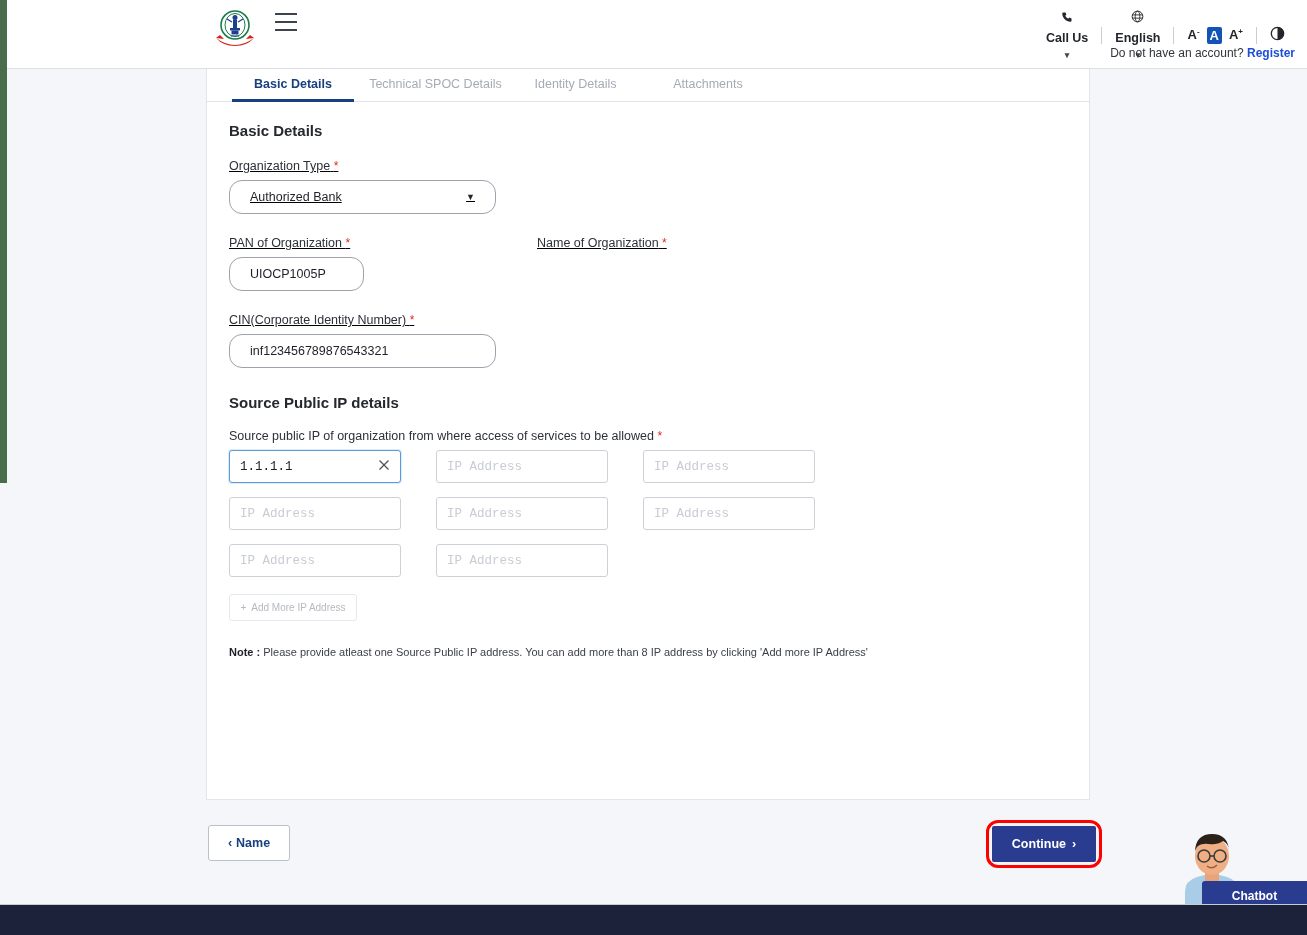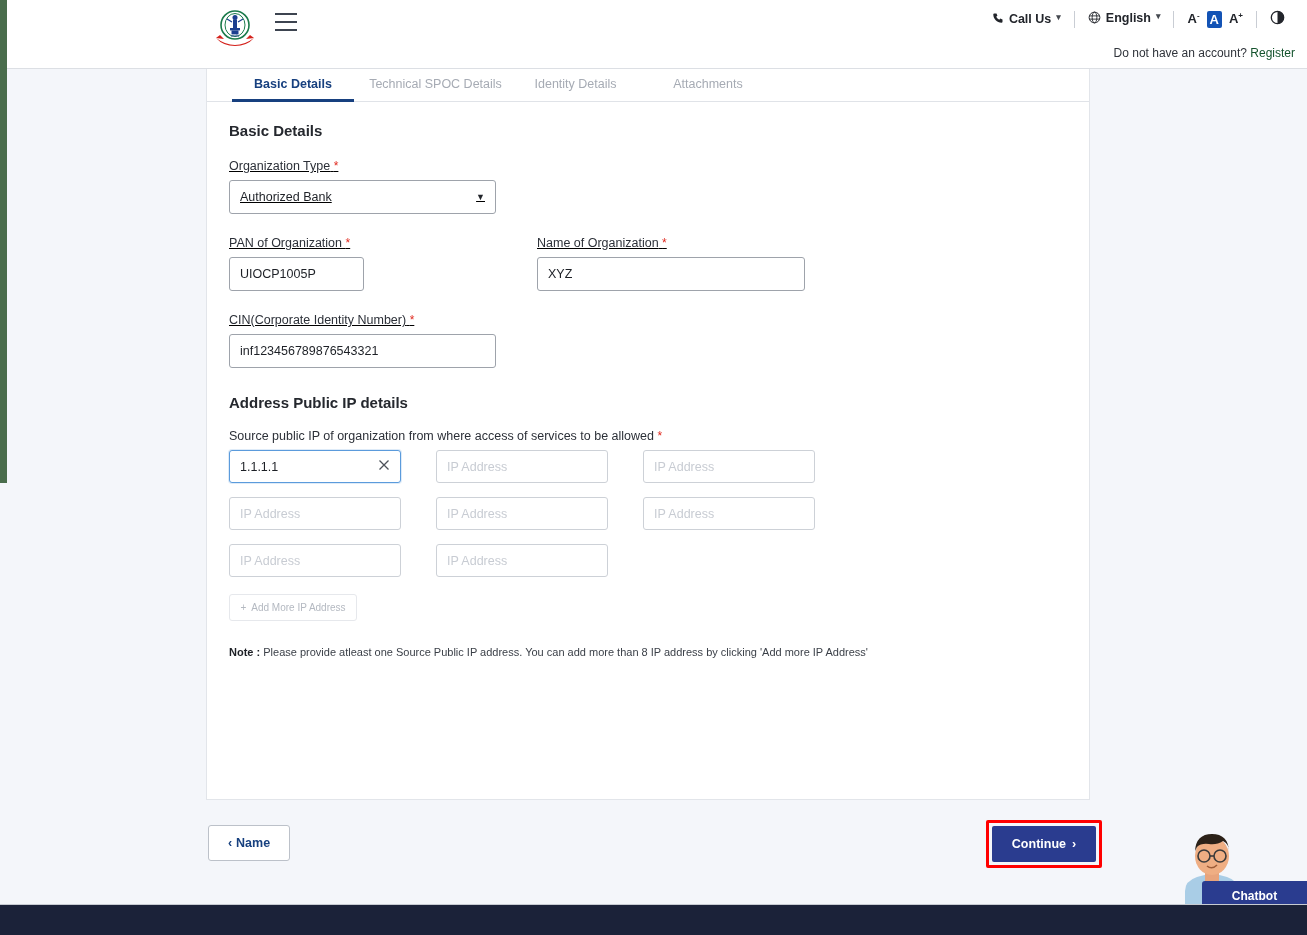--- a/index.html
+++ b/index.html
@@ -32,43 +32,43 @@
     display: flex; flex-direction: column; justify-content: space-between;
   }
   .hamburger i { display:block; height: 2px; background: #3d4450; width: 100%; }
 
   .hdr-right {
     position: absolute; right: 10px; top: 10px;
     display: flex; align-items: center; gap: 0px;
     font-size: 12.5px; color: #25282e;
   }
   .hdr-item {
-    display: flex; gap: 5px;
+    display: flex; align-items: center; gap: 5px;
     padding: 0 13px; cursor: pointer; white-space: nowrap;
-    font-weight: 600; color: #22252b;
+    font-weight: 600; color: #22252b; flex-direction: column;
   }
   .hdr-sep { width:1px; height: 17px; background: #c9cdd4; }
   .caret { font-size: 9px; color:#44484f; }
 
   .fontsize-group { display: flex; align-items: center; gap: 7px; padding: 0 13px; }
   .fs-btn {
     font-size: 13px; font-weight: 600; color: #22252b; cursor: pointer;
     line-height: 1; position: relative;
   }
   .fs-btn sup { font-size: 8px; }
   .fs-btn.active {
     background: #1353b5; color: #fff; padding: 2px 3px; border-radius: 2px;
   }
   .contrast-btn { padding: 0 12px 0 13px; cursor:pointer; display:flex; align-items:center;}
 
   .register-line {
     position: absolute; right: 12px; top: 46px;
     font-size: 12px; color: #30343b;
   }
-  .register-line .reg-link { color:#14532d; font-weight: 400; cursor: pointer; }
+  .register-line .reg-link { color:#1d4ed8; font-weight: 700; cursor: pointer; }
 
   
   .card {
     position: absolute; left: 206px; top: 69px; width: 884px; height: 731px;
     background: #ffffff;
     border-left: 1px solid #e2e5ea;
     border-right: 1px solid #e2e5ea;
     border-bottom: 1px solid #e2e5ea;
   }
 
@@ -102,23 +102,23 @@
 
   .field-label {
     font-size: 12.5px; color: #2c3038; margin-bottom: 7px; display: block;
   }
   .req { color: #e02a1f; font-size: 12px; }
 
   .row { display: flex; gap: 23px; margin-bottom: 22px; text-decoration: underline; }
   .fld { position: relative; }
 
   input.txt, .select-box {
-    height: 34px; border: 1px solid #9ea3ab; border-radius: 3px;
+    height: 34px; border: 1px solid #9ea3ab; border-radius: 13px;
     background: #fff; font-size: 12.5px; color: #1d2026;
-    padding: 0 10px; font-family: "Liberation Sans", sans-serif;
+    padding: 0 20px; font-family: "Liberation Sans", sans-serif;
     outline: none;
   }
   input.txt::placeholder { color: #b9bec6; }
   .w-sm { width: 135px; }
   .w-md { width: 267px; }
   .w-lg { width: 268px; }
 
   .select-box {
     width: 267px; display: flex; align-items: center; justify-content: space-between;
     cursor: pointer;
@@ -130,21 +130,21 @@
   .cal-icon {
     position: absolute; right: 9px; top: 8px; width: 15px; height: 16px;
     pointer-events: none;
   }
 
   
   .ip-grid { display: grid; grid-template-columns: 172px 172px 172px; gap: 14px 35px; }
   input.ip {
     width: 172px; height: 33px; border: 1px solid #cdd1d7; border-radius: 3px;
     font-size: 12.5px; color: #1d2026; padding: 0 20px 0 10px;
-    font-family: Liberation Sans, sans-serif; outline: none; background:#fff;
+    font-family: Liberation Mono, monospace; outline: none; background:#fff;
   }
   input.ip::placeholder { color: #c8ccd3; }
   .ip-cell { position: relative; }
   .ip-cell.focused input.ip {
     border: 1px solid #5b9bdc; box-shadow: 0 0 0 1px #5b9bdc33;
     color: #1d2026; font-weight: 500;
   }
   .clear-x {
     position: absolute; right: 9px; top: 8px; width: 15px; height: 15px;
     cursor: pointer; color: #4c5159; font-size: 15px; line-height: 15px;
@@ -171,21 +171,21 @@
   .btn-back {
     position: absolute; left: 2px; top: 5px;
     width: 82px; height: 36px; border: 1px solid #bcc1c9; border-radius: 3px;
     background: #fff; color: #17407f; font-size: 12.5px; font-weight: 700;
     cursor: pointer; display:flex; align-items:center; justify-content:center; gap:4px;
     font-family: "Liberation Sans", sans-serif;
   }
   .continue-wrap {
     position: absolute; right: -12px; top: 0px;
     border: 3px solid #ff0000; padding: 3px; background: transparent;
-    border-radius: 2px;
+    border-radius: 12px;
   }
   .btn-continue {
     width: 104px; height: 36px; border: none; border-radius: 2px;
     background: #2a3c8f; color: #fff; font-size: 12.5px; font-weight: 700;
     cursor: pointer; display:flex; align-items:center; justify-content:center; gap:6px;
     font-family: "Liberation Sans", sans-serif;
   }
 
   
   .chatbot {
@@ -331,36 +331,35 @@
             <span>PAN of Organization</span>
             <span class="req">*</span>
           </label>
           <input class="txt w-sm" type="text" value="UIOCP1005P" style="">
         </div>
         <div class="fld" style="margin-left:150px;">
           <label class="field-label">
             <span>Name of Organization</span>
             <span class="req">*</span>
           </label>
-          <input class="txt w-lg" type="text" value="XYZ" style="">
         </div>
       </div>
 
 
       <div class="row" style="margin-bottom:26px;">
         <div class="fld">
           <label class="field-label">
             <span>CIN(Corporate Identity Number)</span>
             <span class="req">*</span>
           </label>
           <input class="txt w-md" type="text" value="inf123456789876543321" style="">
         </div>
       </div>
 
-      <h2 class="section-title second">Address Public IP details</h2>
+      <h2 class="section-title second">Source Public IP details</h2>
 
       <label class="field-label" style="">
         <span>Source public IP of organization from where access of services to be allowed</span>
         <span class="req">*</span>
       </label>
 
       <div class="ip-grid">
         <div class="ip-cell focused">
           <input class="ip" type="text" value="1.1.1.1" style="">
           <span class="clear-x">

